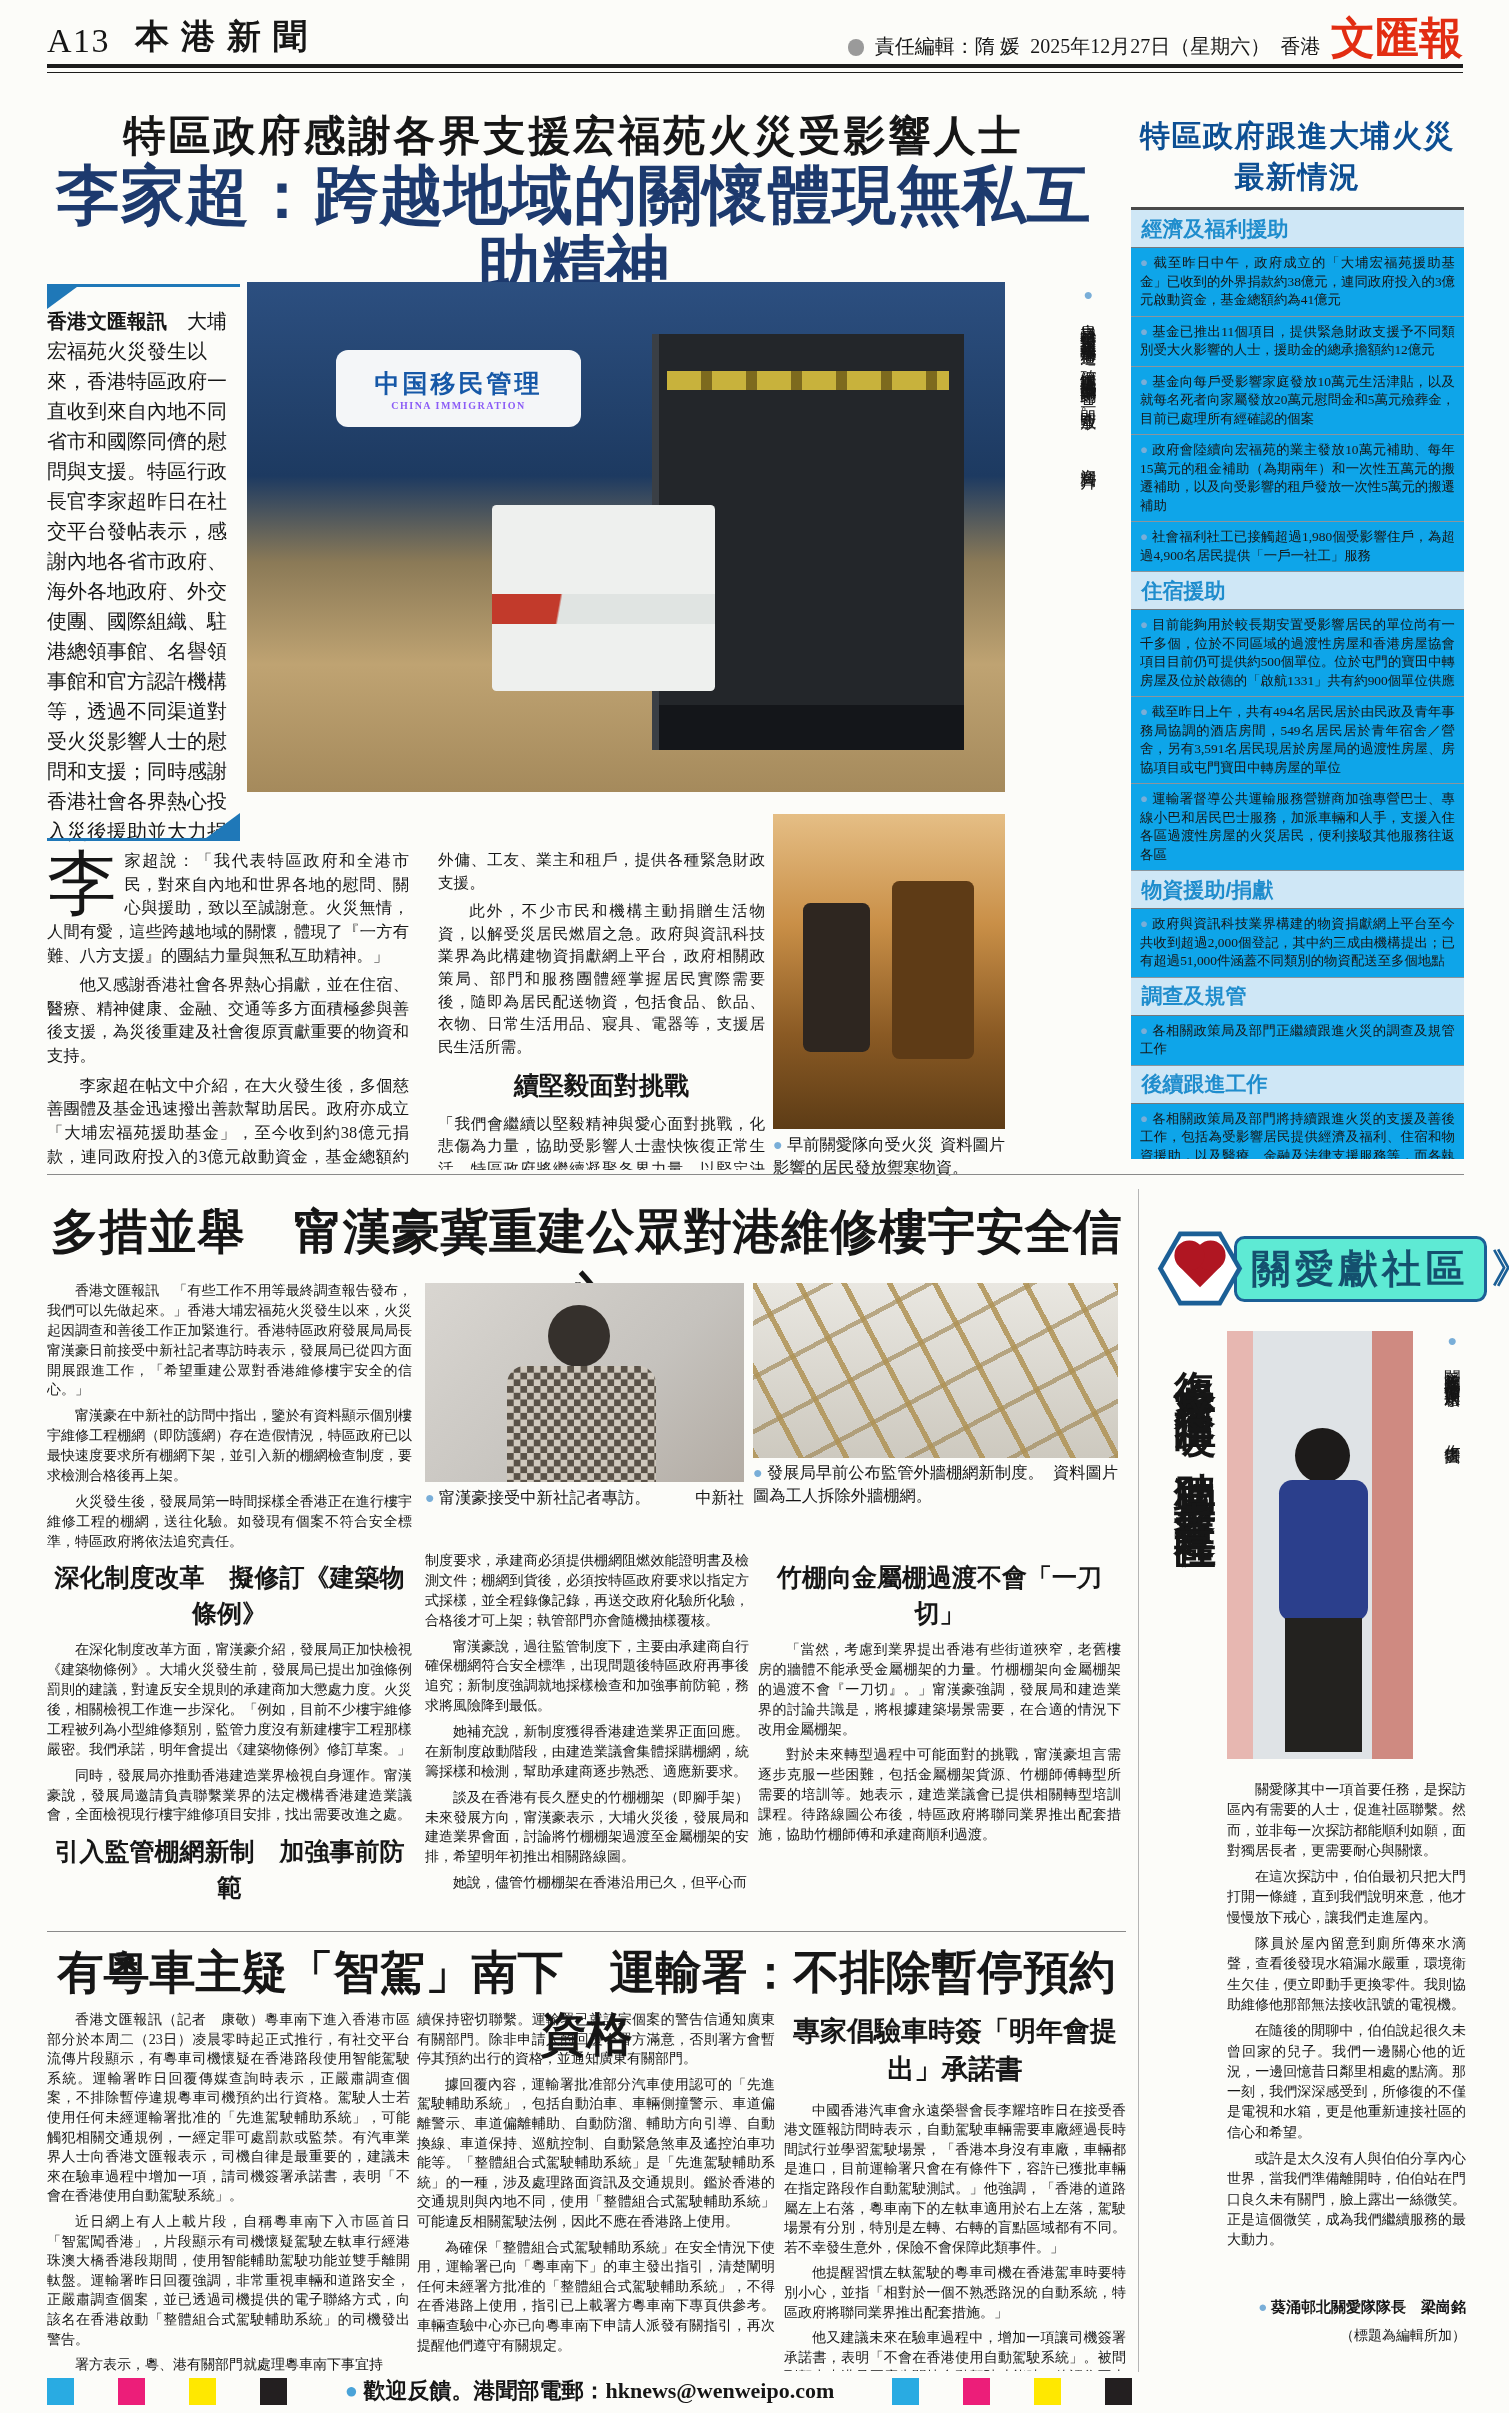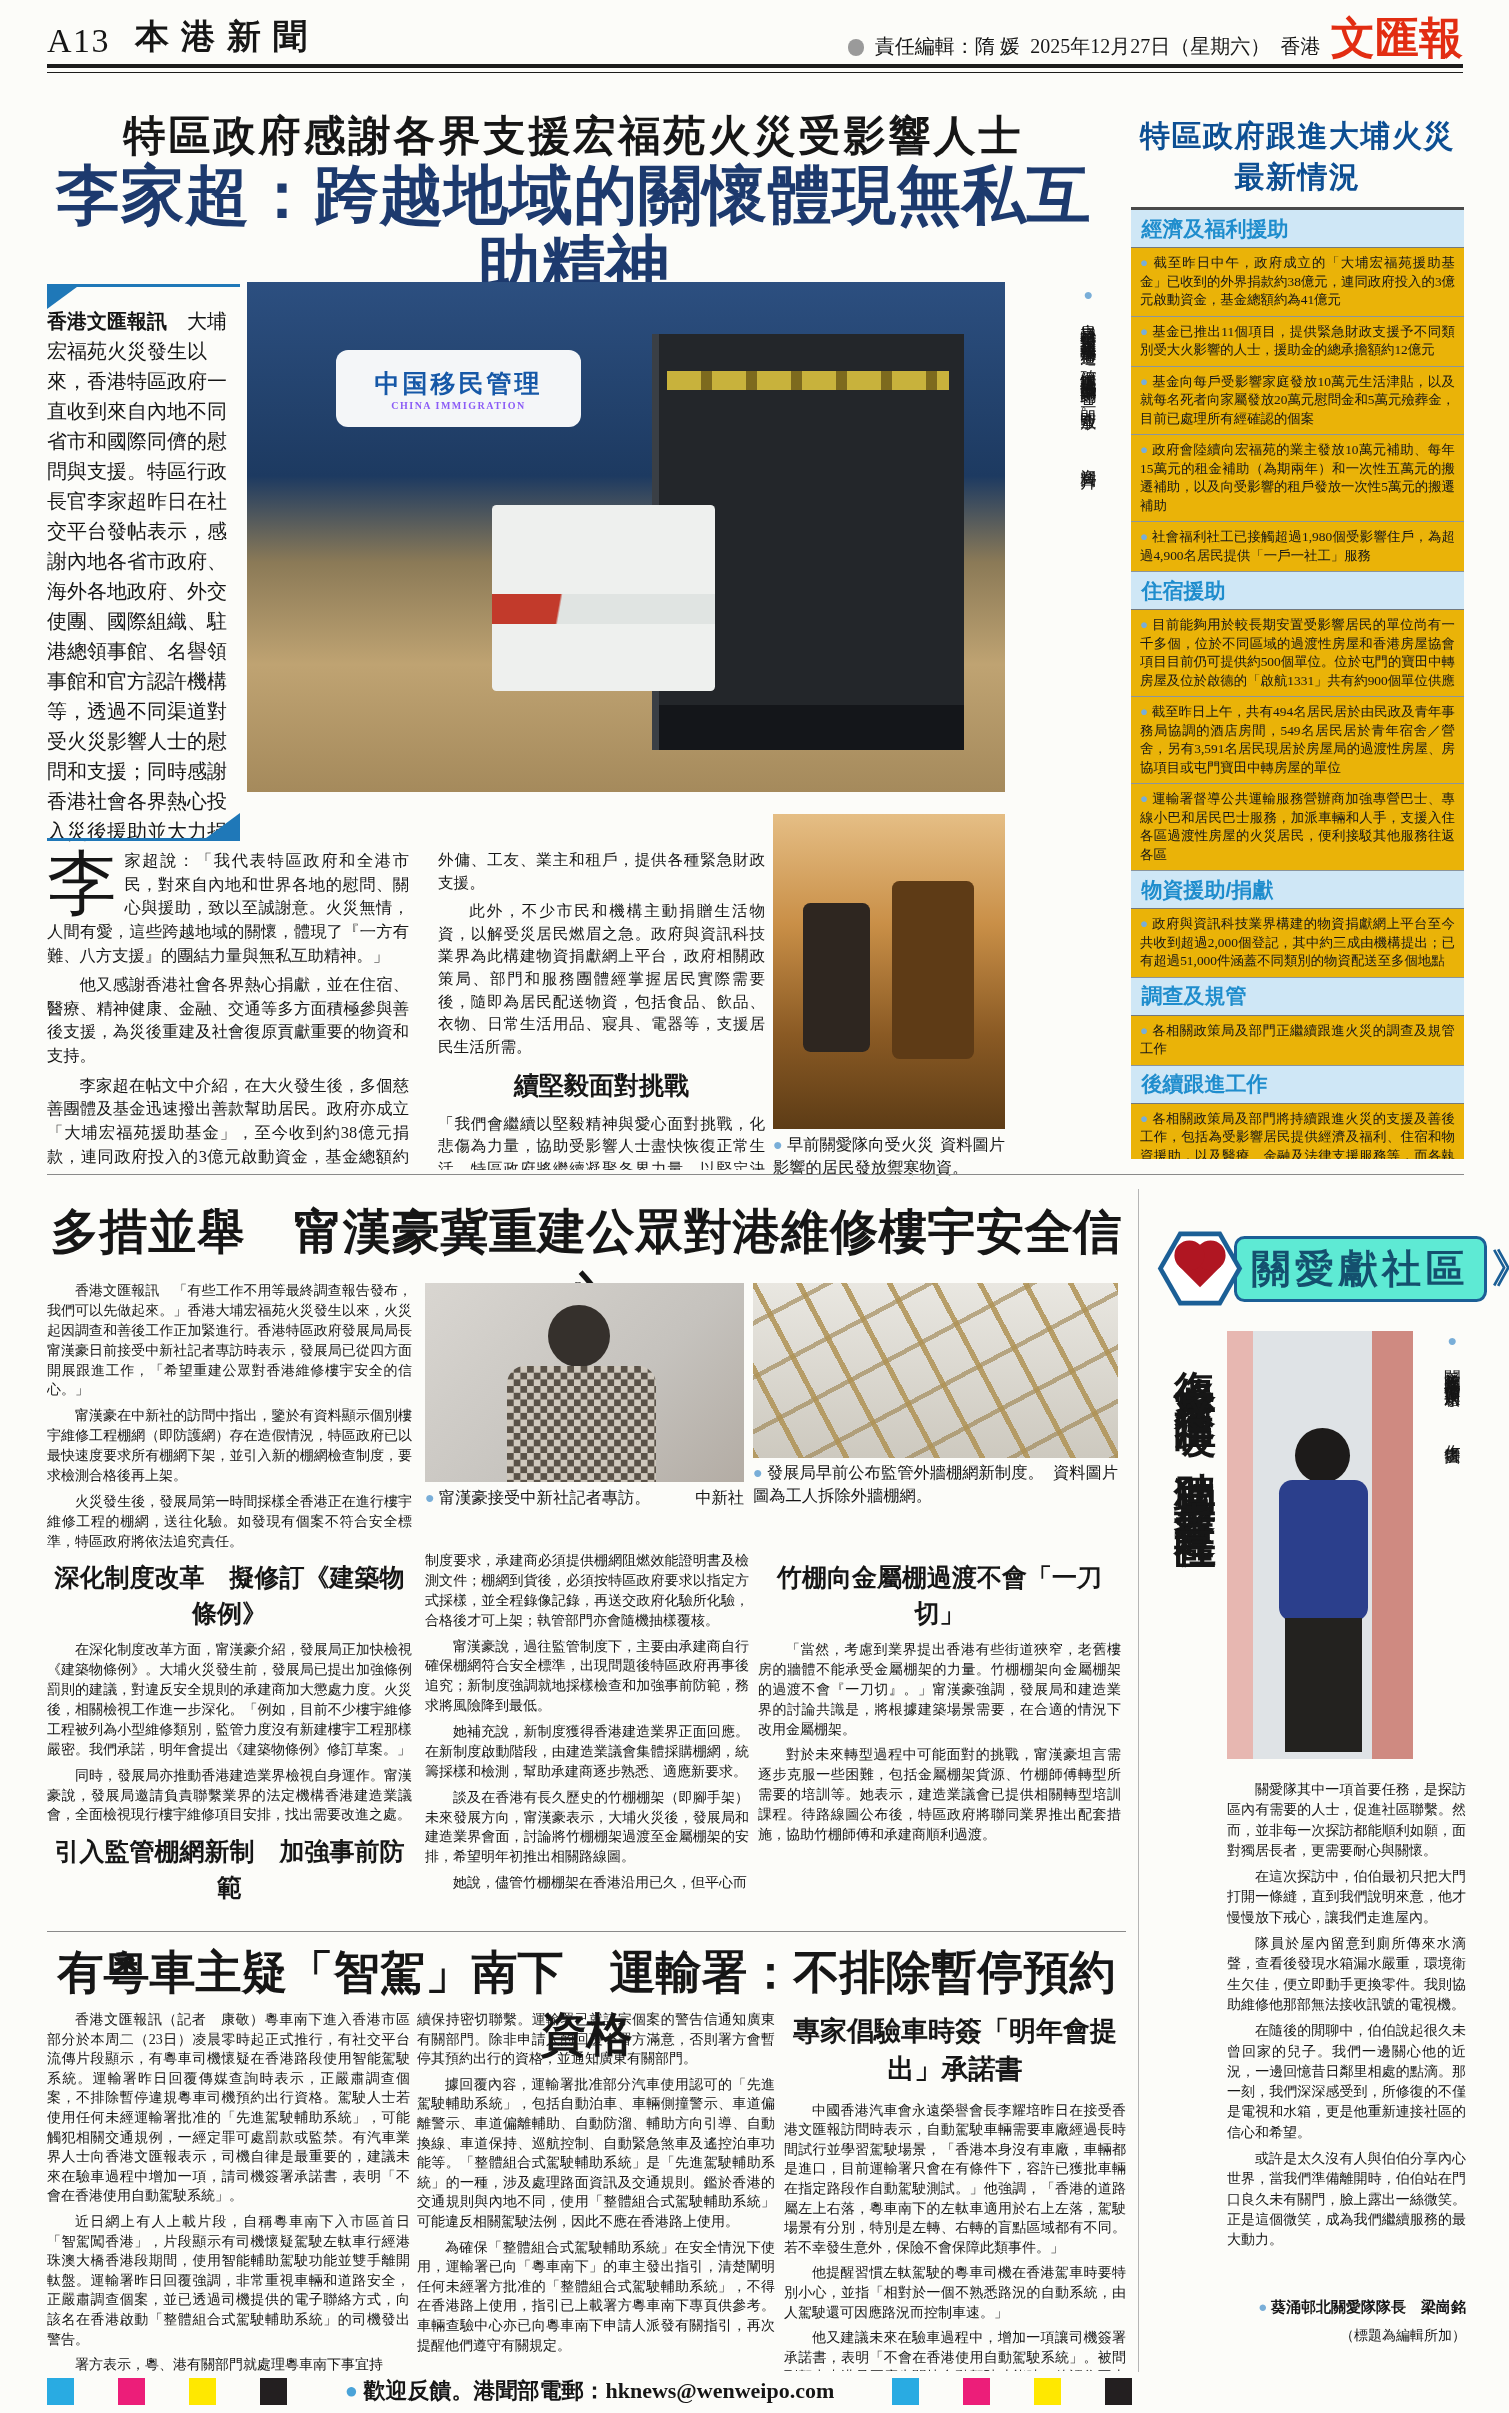--- a/index.html
+++ b/index.html
@@ -57,21 +57,21 @@
   .cap{font-size:16.3px;line-height:1.4;text-indent:0;}
   .cap::before{content:"● ";color:#79aed8;}
   .cap .credit{float:right;}
   .cap2{left:773px;top:1134px;width:232px;height:48px;}
 
   
   .sidebar{left:1131px;top:116px;width:333px;height:1043px;}
   .sb-title{font-family:"Liberation Sans",sans-serif;font-size:30px;font-weight:800;color:#0d4f93;text-align:center;letter-spacing:1.5px;margin-bottom:9px;}
   .sb-box{border-top:3px solid #4a4a4a;}
   .sb-head{background:#cfe7f6;color:#1f8dcd;font-family:"Liberation Sans",sans-serif;font-weight:800;font-size:21px;padding:4.5px 10.4px;border-bottom:1.5px solid #73797e;}
-  .sb-items{background:#eab308;}
+  .sb-items{background:#0ea5e9;}
   .sb-items p{font-size:13.4px;line-height:1.38;padding:6px 9px;margin:0;border-bottom:1.5px solid #8b959d;text-indent:0;}
   .sb-items p::before{content:"● ";color:#79aed8;}
 
   
   .hr1{left:47px;top:1174px;width:1417px;border-top:1.5px solid #8a8a8a;}
   .vline{left:1138px;top:1189px;height:1183px;border-left:1.5px solid #b5b5b5;}
   .hr2{left:47px;top:1931px;width:1079px;border-top:1.5px solid #8a8a8a;}
 
   
   .midheadline{left:47px;top:1200px;width:1079px;text-align:center;font-weight:900;font-size:48px;letter-spacing:0.7px;}
@@ -298,21 +298,21 @@
   <div class="cont">
       <p>續保持密切聯繫。運輸署已就該宗個案的警告信通知廣東有關部門。除非申請人的回覆令署方滿意，否則署方會暫停其預約出行的資格，並通知廣東有關部門。</p>
       <p>據回覆內容，運輸署批准部分汽車使用認可的「先進駕駛輔助系統」，包括自動泊車、車輛側撞警示、車道偏離警示、車道偏離輔助、自動防溜、輔助方向引導、自動換線、車道保持、巡航控制、自動緊急煞車及遙控泊車功能等。「整體組合式駕駛輔助系統」是「先進駕駛輔助系統」的一種，涉及處理路面資訊及交通規則。鑑於香港的交通規則與內地不同，使用「整體組合式駕駛輔助系統」可能違反相關駕駛法例，因此不應在香港路上使用。</p>
       <p>為確保「整體組合式駕駛輔助系統」在安全情況下使用，運輸署已向「粵車南下」的車主發出指引，清楚闡明任何未經署方批准的「整體組合式駕駛輔助系統」，不得在香港路上使用，指引已上載署方粵車南下專頁供參考。車輛查驗中心亦已向粵車南下申請人派發有關指引，再次提醒他們遵守有關規定。</p>
     </div>
 </div>
 <div class="botbody botc3 abs clip">
   <div class="c3sub">專家倡驗車時簽「明年會提出」承諾書</div>
   <div>
       <p>中國香港汽車會永遠榮譽會長李耀培昨日在接受香港文匯報訪問時表示，自動駕駛車輛需要車廠經過長時間試行並學習駕駛場景，「香港本身沒有車廠，車輛都是進口，目前運輸署只會在有條件下，容許已獲批車輛在指定路段作自動駕駛測試。」他強調，「香港的道路屬左上右落，粵車南下的左軚車適用於右上左落，駕駛場景有分別，特別是左轉、右轉的盲點區域都有不同。若不幸發生意外，保險不會保障此類事件。」</p>
-      <p>他提醒習慣左軚駕駛的粵車司機在香港駕車時要特別小心，並指「相對於一個不熟悉路況的自動系統，由人駕駛還可因應路況而控制車速。」</p>
+      <p>他提醒習慣左軚駕駛的粵車司機在香港駕車時要特別小心，並指「相對於一個不熟悉路況的自動系統，特區政府將聯同業界推出配套措施。」</p>
       <p>他又建議未來在驗車過程中，增加一項讓司機簽署承諾書，表明「不會在香港使用自動駕駛系統」。被問到駕車來港是否應先關掉自動駕駛功能時，他認為不太可取，「因為一般只有代理或原廠可關掉該功能。」</p>
     </div>
 </div>
 
 <div class="cbadge abs">
   <div class="hexo">
       <div class="hexi">
         <div class="heart"></div>
       </div>
     </div>

